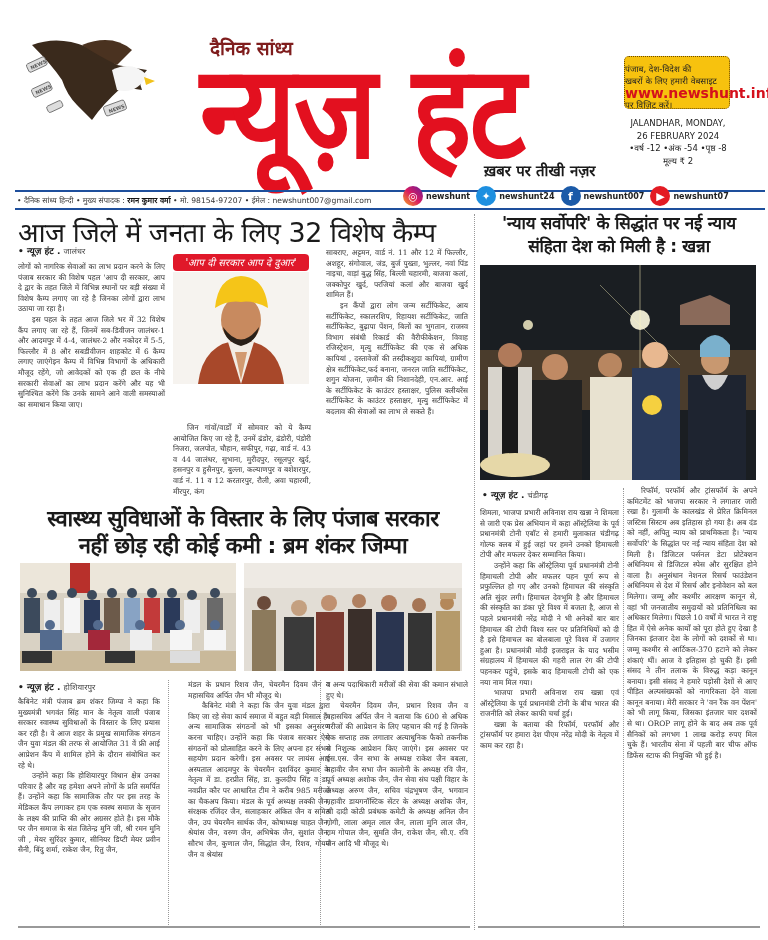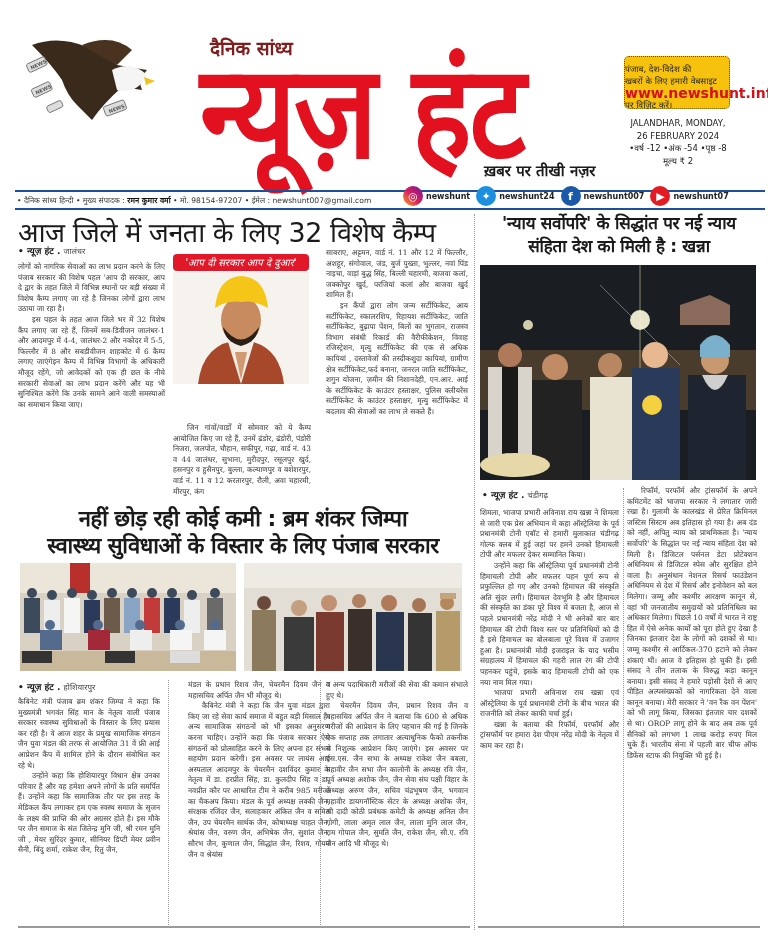--- a/index.html
+++ b/index.html
@@ -138,22 +138,22 @@
 </div>
 <div class="col" style="left:173px; top:388px; width:138px;margin-top:35px;">
   <p style="text-indent:14px">जिन गांवों/वार्डों में सोमवार को ये कैम्प आयोजित किए जा रहे हैं, उनमें ढंडोर, ढंडोरी, पंडोरी निजरा, जलपोत, चौहान, सफीपुर, गढ़ा, वार्ड नं. 43 व 44 जालंधर, सुभाना, मुरीदपुर, रसूलपुर खुर्द, हसनपुर व हुसैनपुर, बुल्ला, कल्याणपुर व बशेशरपुर, वार्ड नं. 11 व 12 करतारपुर, रौली, अवा चहारमी, मीरपुर, कंग</p>
 </div>
 <div class="col" style="left:326px; top:248px; width:142px;">
   <p>साबराए, अट्टमन, वार्ड नं. 11 और 12 में फिल्लौर, अशहूर, संगोवाल, जंड, बुर्ज पुख्ता, भुल्लर, नवां पिंड नाइचा, वाड़ां बुद्ध सिंह, बिल्ली चहारमी, बाजवा कलां, जक्कोपुर खुर्द, परजियां कलां और बाजवा खुर्द शामिल हैं।</p>
   <p>इन कैंपों द्वारा लोग जन्म सर्टीफिकेट, आय सर्टीफिकेट, स्कालरशिप, रिहायश सर्टीफिकेट, जाति सर्टीफिकेट, बुढ़ापा पेंशन, बिलों का भुगतान, राजस्व विभाग संबंधी रिकार्ड की वैरीफीकेशन, विवाह रजिस्ट्रेशन, मृत्यु सर्टीफिकेट की एक से अधिक कापियां , दस्तावेजों की तस्दीकशुदा कापियां, ग्रामीण क्षेत्र सर्टीफिकेट,फर्द बनाना, जनरल जाति सर्टीफिकेट, शगुन योजना, ज़मीन की निशानदेही, एन.आर. आई के सर्टीफिकेट के काउंटर हस्ताक्षर, पुलिस क्लीयरेंस सर्टीफिकेट के काउंटर हस्ताक्षर, मृत्यु सर्टीफिकेट में बदलाव की सेवाओं का लाभ ले सकते हैं।</p>
 </div>
 
 <div class="headline2">
+  <div>स्वास्थ्य सुविधाओं के विस्तार के लिए पंजाब सरकार</div>
   <div>नहीं छोड़ रही कोई कमी : ब्रम शंकर जिम्पा</div>
-  <div>स्वास्थ्य सुविधाओं के विस्तार के लिए पंजाब सरकार</div>
 </div>
 <div class="photo" style="left:20px; top:563px; width:216px; height:108px;">
   <svg width="216" height="108" viewBox="0 0 216 108">
     <rect width="216" height="108" fill="#d9d2c4"></rect>
     <rect x="0" y="0" width="216" height="30" fill="#ece6da"></rect>
     <rect x="50" y="0" width="20" height="30" fill="#b8302b"></rect>
     <g fill="#3c4a5c">
       <circle cx="12" cy="30" r="5"></circle>
         <rect x="4" y="35" width="16" height="35"></rect>
       <circle cx="32" cy="32" r="5"></circle>

